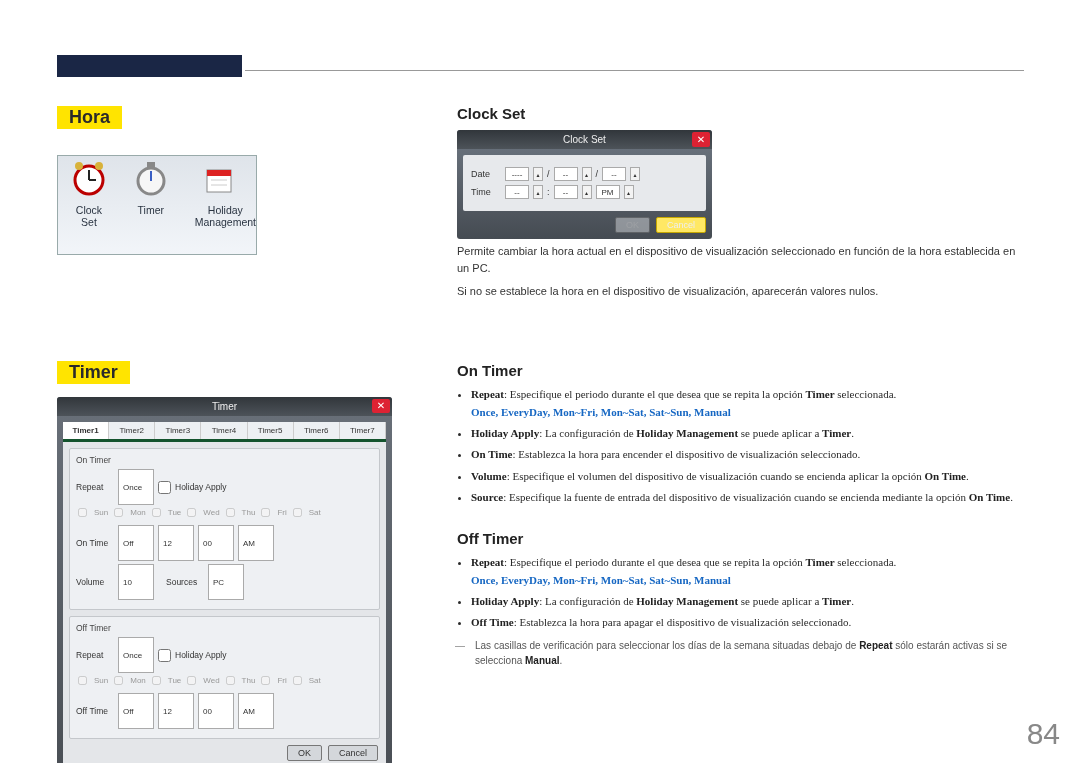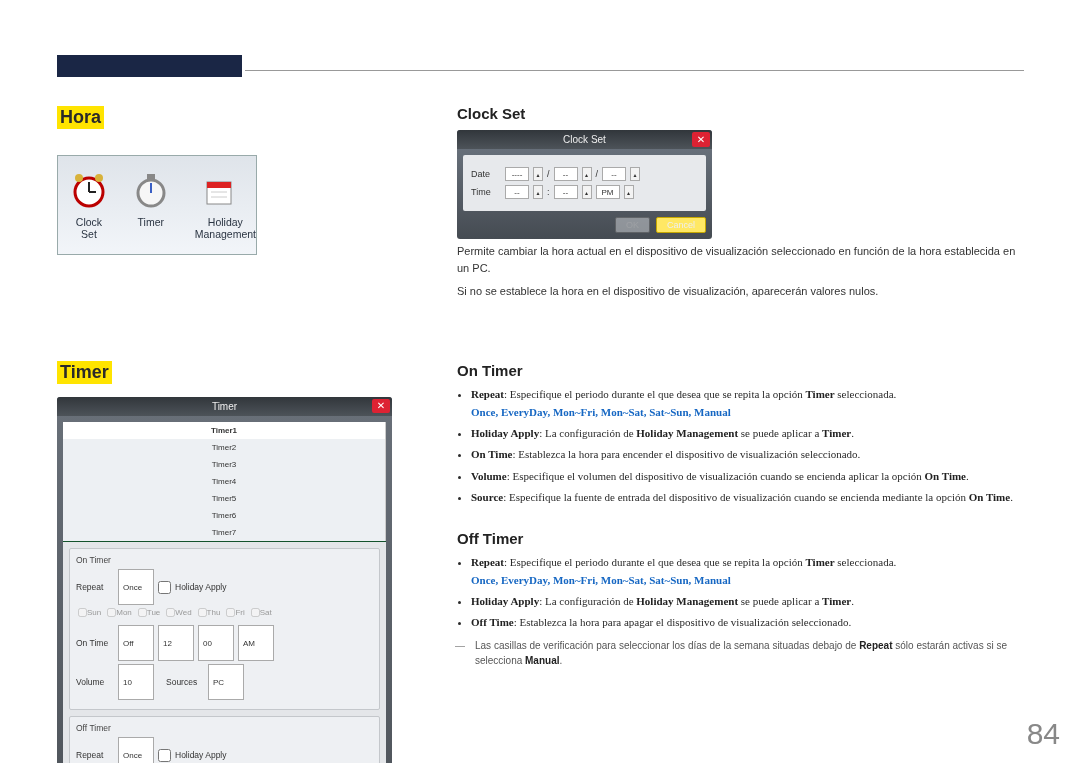--- a/index.html
+++ b/index.html
@@ -35,21 +35,21 @@
   .right-col {
     position: absolute;
     left: 457px;
     width: 570px;
   }
   .hl {
     display: inline-block;
     background: #ffe400;
     font-weight: bold;
     font-size: 18px;
-    padding: 1px 3px;
+    padding: 1px 12px;
   }
   h2.sub {
     font-size: 15px;
     font-weight: bold;
     color: #222;
   }
   p.body {
     font-size: 11px;
     color: #333;
     line-height: 1.55;
@@ -69,21 +69,21 @@
     position: relative;
     width: 200px;
     height: 100px;
     background: linear-gradient(#dfe4ea, #f2f5f9);
     border: 1px solid #9aa;
     display: flex;
   }
   .ic-cell {
     flex: 1;
     text-align: center;
-    padding-top: 14px;
+    padding-top: 2px;
     font-size: 10.5px;
     color: #2a3442;
   }
   .ic-svg { display: block; margin: 0 auto 6px; }
 
   
   .cs-dialog {
     width: 255px;
     background: linear-gradient(#6e7782,#454b52);
     border-radius: 3px;
@@ -167,40 +167,40 @@
     position: absolute; right: 2px; top: 2px;
     width: 18px; height: 14px; background: #d23;
     border-radius: 2px; color: #fff; font-size: 10px; line-height: 14px;
     text-align: center;
   }
   .tm-body {
     background: #e4e6e9;
     margin: 6px;
     border-radius: 2px;
   }
-  .tabs { display: flex; border-bottom: 1px solid #14532d; flex-direction: column; }
+  .tabs { display: flex; border-bottom: 3px solid #14532d; }
   .tab { flex: 1; text-align: center; padding: 4px 0; font-size: 8px; border-right: 1px solid #ccc; background: #edf0f3; }
   .tab.active { background: #fff; font-weight: bold; }
   .grp {
     border: 1px solid #c4c7cb;
     margin: 6px;
     padding: 6px;
     border-radius: 2px;
     background: #eef0f3;
   }
   .grp .gl { font-size: 8.5px; color: #444; margin-bottom: 4px; }
   .row { display: flex; align-items: center; gap: 4px; flex-wrap: wrap; margin: 3px 0; }
   .lab { font-size: 8.5px; min-width: 38px; }
   .sel {
     border: 1px solid #aaa; background: #fff; height: 24px;
     font-size: 8px; padding: 17px 4px; display: flex; align-items: center;
     min-width: 36px;
   }
   .chkrow { display: flex; gap: 6px; margin: 3px 0 0 2px; }
-  .chk { display: flex; align-items: center; gap: 0; font-size: 8px; color: #999; }
+  .chk { display: flex; align-items: center; gap: 7px; font-size: 8px; color: #999; }
   .chk input { width: 9px; height: 9px; }
   .tm-footer { display: flex; justify-content: flex-end; gap: 6px; padding: 0 8px 8px; }
 
   .pagenum {
     position: absolute;
     bottom: 12px;
     right: 20px;
     font-size: 30px;
     color: #888;
   }

